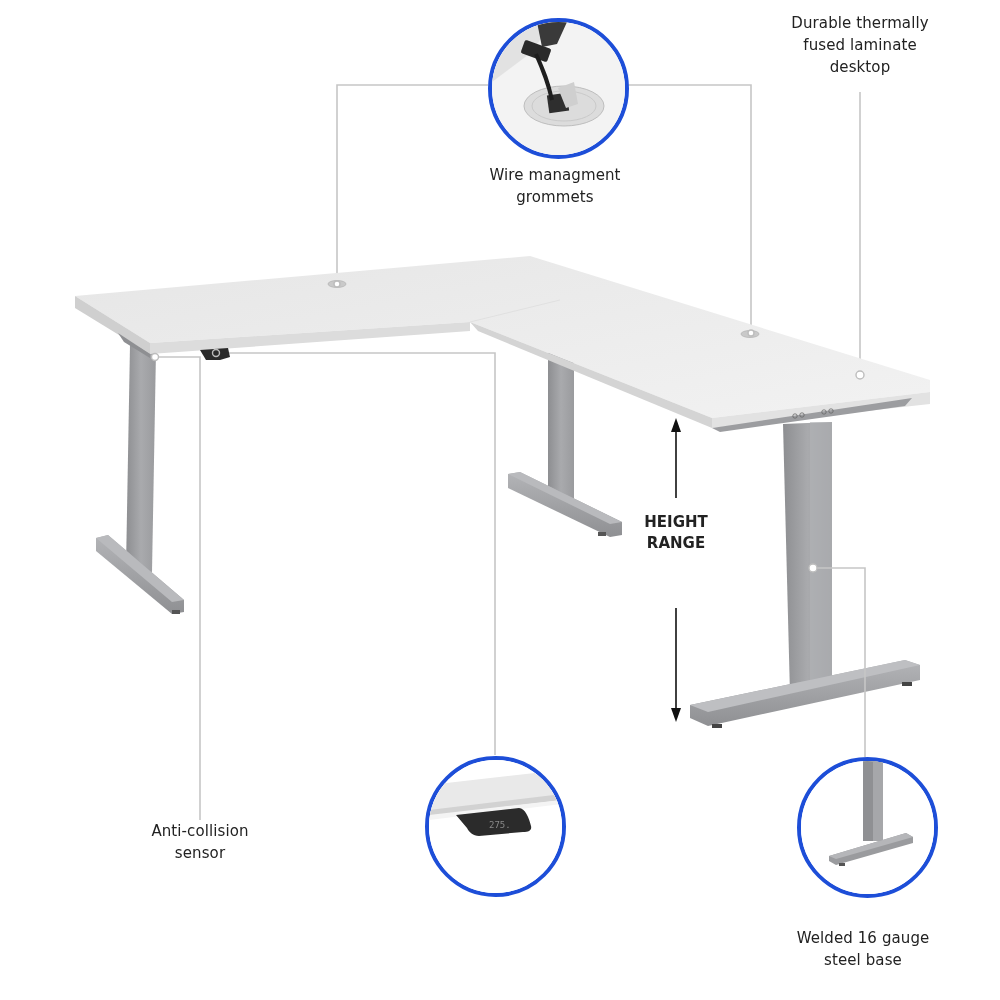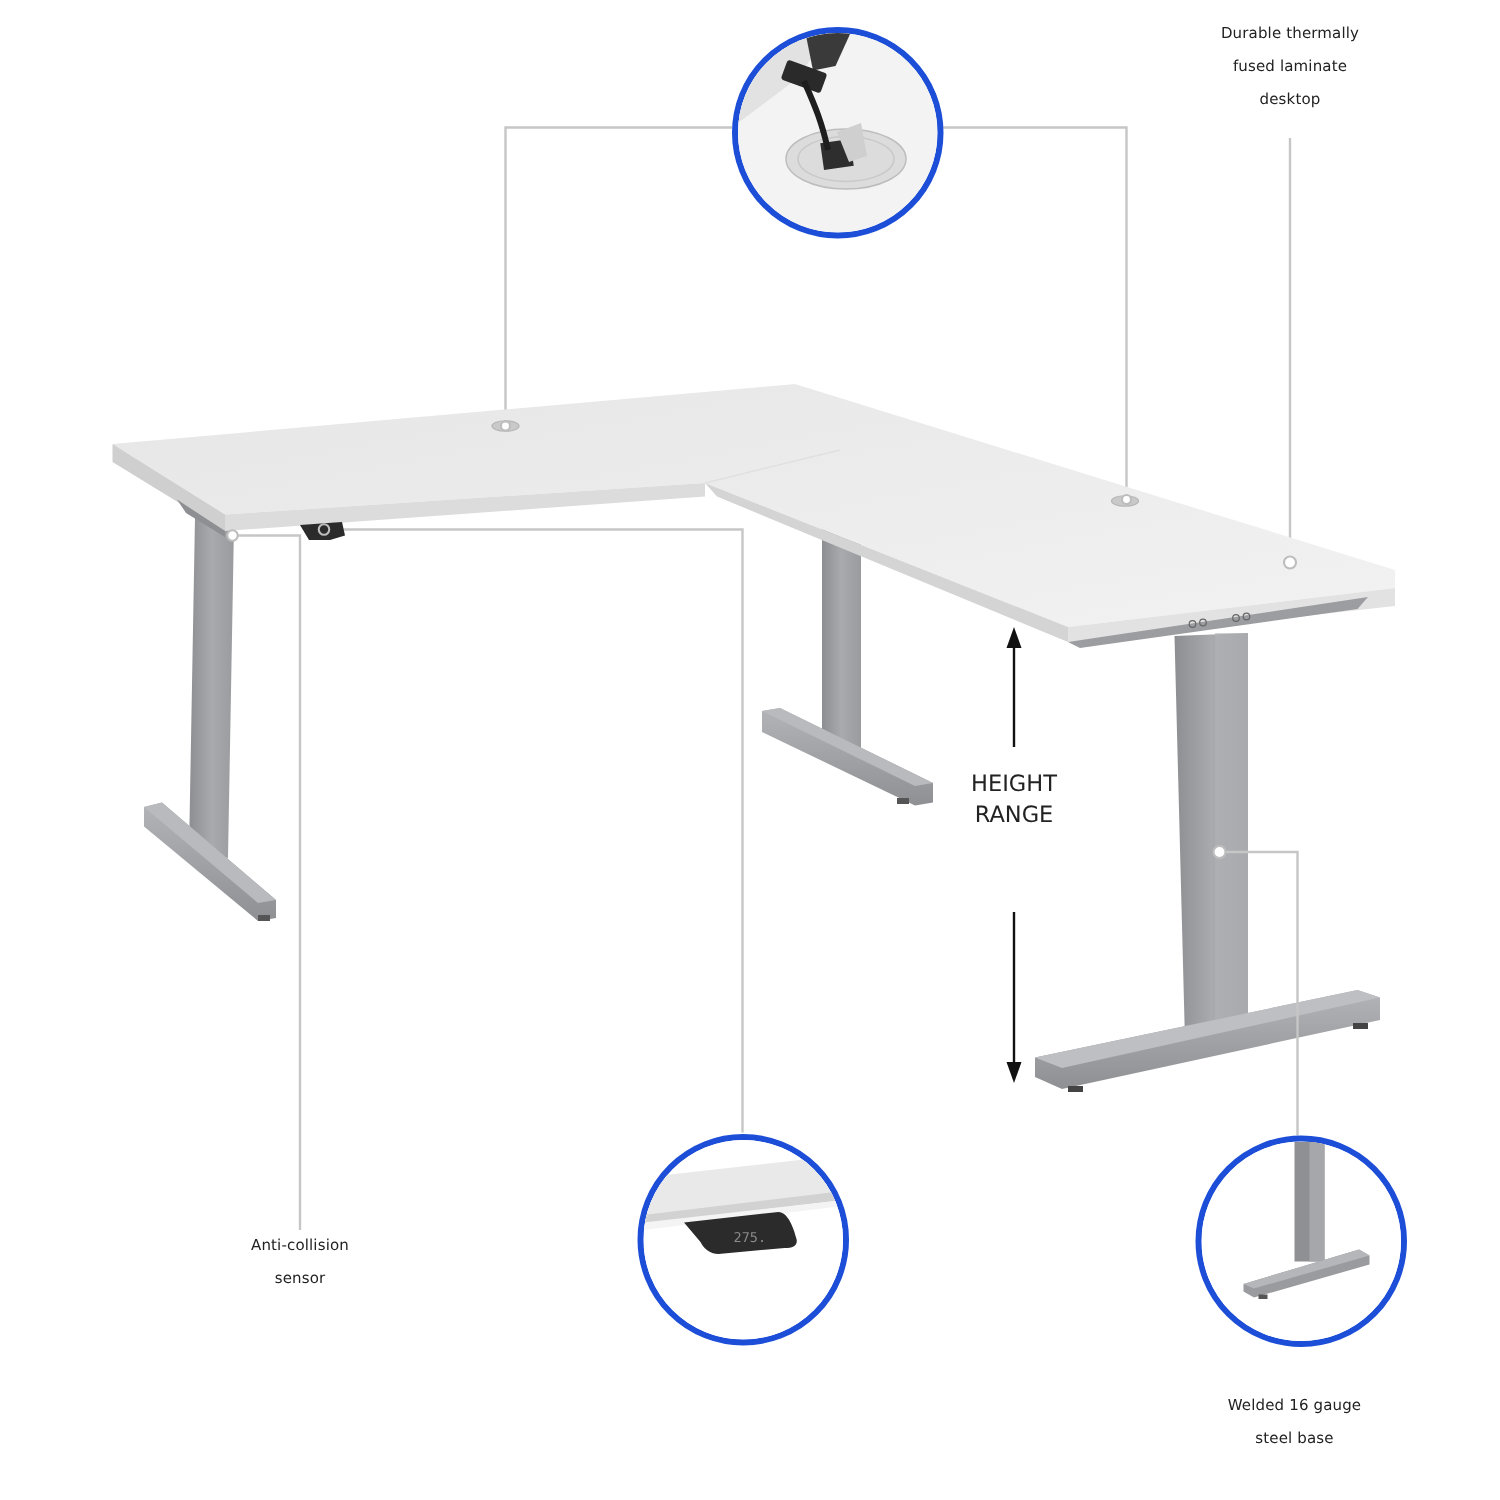--- a/index.html
+++ b/index.html
@@ -1,23 +1,23 @@
 <!DOCTYPE html>
 <html><head>
 <meta charset="utf-8">
 <style>
   html, body { margin: 0; padding: 0; background: #ffffff; }
   body { width: 1000px; height: 1000px; position: relative; overflow: hidden;
          font-family: "DejaVu Sans", "Liberation Sans", sans-serif; color: #222; }
   .stage { position: absolute; left: 0; top: 0; width: 1000px; height: 1000px; }
   svg.art { position: absolute; left: 0; top: 0; }
-  .label { position: absolute; text-align: center; font-size: 10px; line-height: 22px;
+  .label { position: absolute; text-align: center; font-size: 15px; line-height: 22px;
            color: #222; letter-spacing: 0.1px; white-space: nowrap; }
   .label span { display: block; }
-  .height-block { position: absolute; text-align: center; font-size: 15px; line-height: 21px; color: #222; white-space: nowrap; }
+  .height-block { position: absolute; text-align: center; font-size: 15px; line-height: 21px; color: #222; white-space: nowrap; font-weight: bold; }
   .height-block .title span { display: block; }
   .height-block .dims { margin-top: 12px; }
   .height-block .dims span { display: block; }
   .callout-circle { position: absolute; border-radius: 50%; border: 4px solid #1d4ed8; overflow: hidden; background: #fff; }
   .callout-circle svg { position: absolute; left: 0; top: 0; }
 </style>
 </head>
 <body>
 
 <div class="stage">
@@ -157,20 +157,24 @@
       <rect x="38" y="102" width="6" height="3" fill="#555"></rect>
     </svg>
   </div>
 
   <div class="label" style="left:780px; top:12px; width:160px;">
     <span>Durable thermally</span>
     <span>fused laminate</span>
     <span>desktop</span>
   </div>
 
+  <div class="label" style="left:475px; top:164px; width:160px;">
+    <span>Wire managment</span>
+    <span>grommets</span>
+  </div>
 
   <div class="height-block" style="left:596px; top:512px; width:160px;">
     <div class="title">
       <span>HEIGHT</span>
       <span>RANGE</span>
     </div>
   </div>
 
   <div class="label" style="left:120px; top:820px; width:160px;">
     <span>Anti-collision</span>

